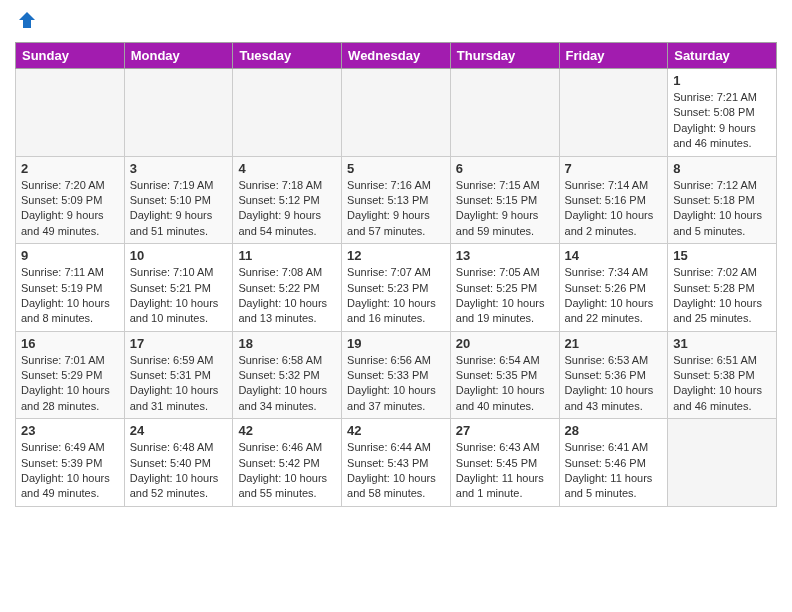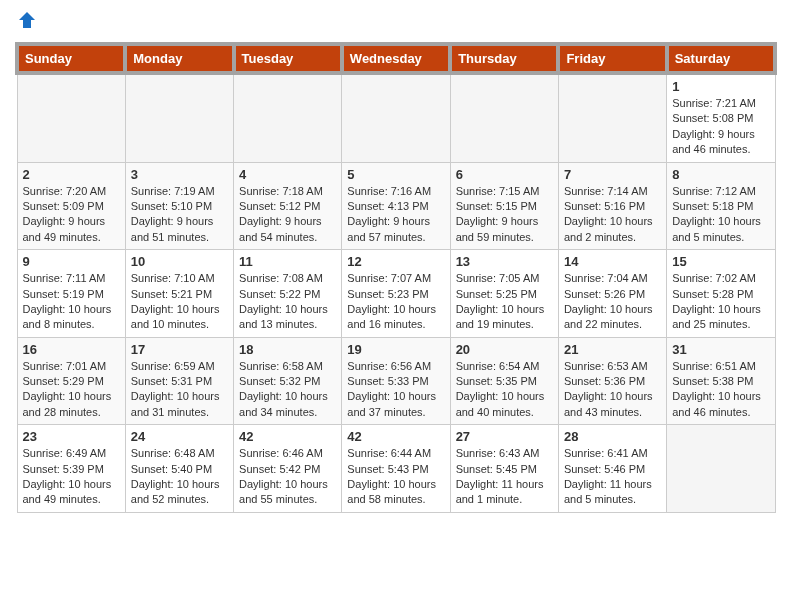--- a/index.html
+++ b/index.html
@@ -6,21 +6,21 @@
     body { font-family: Arial, sans-serif; background: #fff; width: 792px; height: 612px; overflow: hidden; }
     .container { width: 792px; padding: 10px 15px; }
     .header { display: flex; justify-content: space-between; align-items: flex-start; margin-bottom: 8px; }
     .logo { display: flex; flex-direction: column; align-items: flex-start; }
     .logo-general { color: #333; }
     .logo-blue { color: #1a6fc4; }
     .title-area { text-align: right; }
     .month-title { font-size: 32px; font-weight: bold; color: #333; }
     .location { font-size: 14px; color: #555; }
     .calendar { width: 100%; border-collapse: collapse; table-layout: fixed; }
-    .calendar th { background: #c2410c; color: #fff; text-align: left; padding: 5px 6px; font-size: 13px; border: 4px solid #a3a3a3; }
+    .calendar th { background: #a21caf; color: #fff; text-align: left; padding: 5px 6px; font-size: 13px; border: 1px solid #a3a3a3; }
     .calendar td { border: 1px solid #ccc; vertical-align: top; padding: 4px 5px; font-size: 10px; color: #333; height: 78px; background: #fff; }
     .calendar td.empty { background: #f5f5f5; }
     .calendar td.alt { background: #f9f9f9; }
     .day-num { font-size: 13px; font-weight: bold; color: #333; margin-bottom: 2px; }
     .day-info { font-size: 11px; line-height: 1.4; color: #333; }
   </style>
 </head>
 <body>
 
 <div class="container">
@@ -86,21 +86,21 @@
           </td>
           <td class="alt">
             <div class="day-num">4</div>
             <div class="day-info">Sunrise: 7:18 AM
 Sunset: 5:12 PM
 Daylight: 9 hours and 54 minutes.</div>
           </td>
           <td class="alt">
             <div class="day-num">5</div>
             <div class="day-info">Sunrise: 7:16 AM
-Sunset: 4:13 PM
+Sunset: 5:13 PM
 Daylight: 9 hours and 57 minutes.</div>
           </td>
           <td class="alt">
             <div class="day-num">6</div>
             <div class="day-info">Sunrise: 7:15 AM
 Sunset: 5:15 PM
 Daylight: 9 hours and 59 minutes.</div>
           </td>
           <td class="alt">
             <div class="day-num">7</div>
@@ -141,21 +141,21 @@
 Daylight: 10 hours and 16 minutes.</div>
           </td>
           <td>
             <div class="day-num">13</div>
             <div class="day-info">Sunrise: 7:05 AM
 Sunset: 5:25 PM
 Daylight: 10 hours and 19 minutes.</div>
           </td>
           <td>
             <div class="day-num">14</div>
-            <div class="day-info">Sunrise: 7:04 AM
+            <div class="day-info">Sunrise: 7:34 AM
 Sunset: 5:26 PM
 Daylight: 10 hours and 22 minutes.</div>
           </td>
           <td>
             <div class="day-num">15</div>
             <div class="day-info">Sunrise: 7:02 AM
 Sunset: 5:28 PM
 Daylight: 10 hours and 25 minutes.</div>
           </td>
         </tr>

